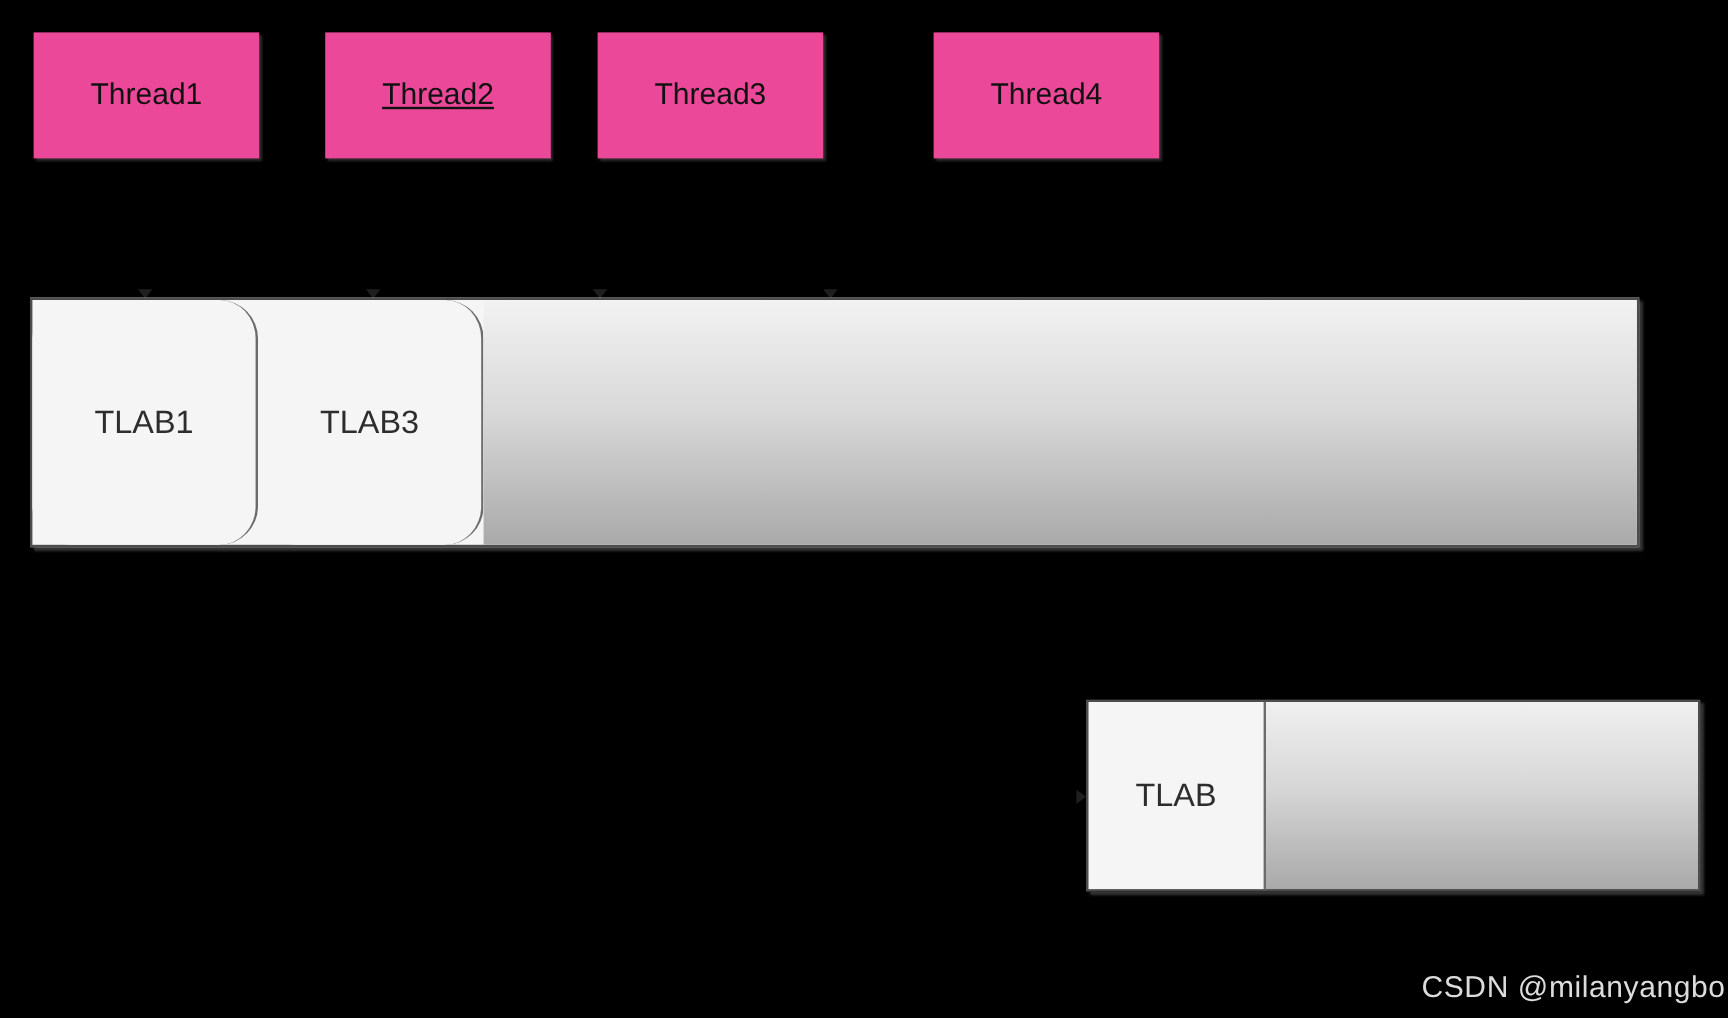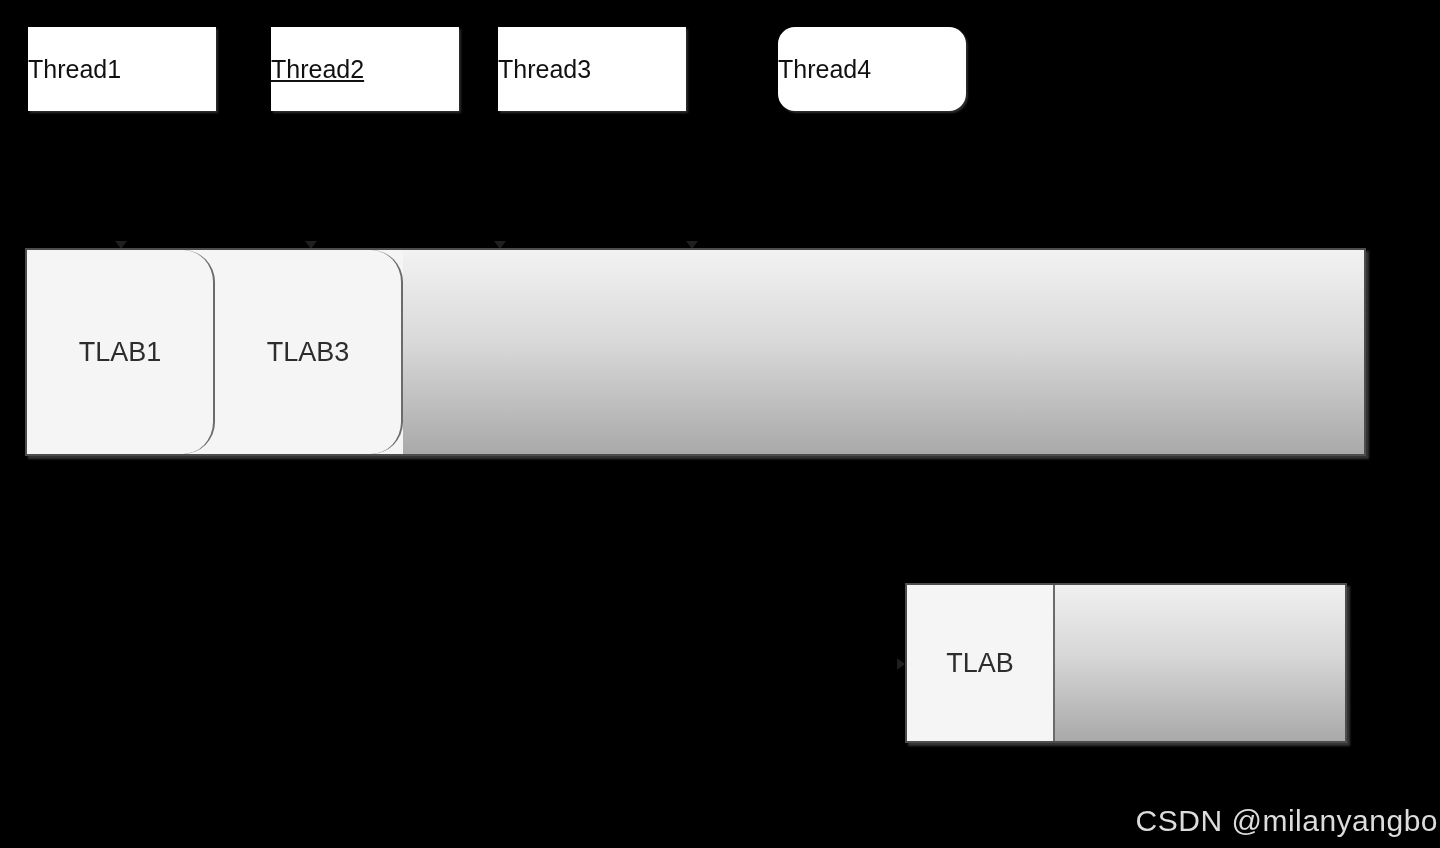--- a/index.html
+++ b/index.html
@@ -13,33 +13,33 @@
     position: relative;
     overflow: hidden;
     font-family: "Liberation Sans", sans-serif;
   }
 
   
   .thread-box {
     position: absolute;
     top: 27px;
     width: 188px;
-    height: 84px;
-    background: #ffffff;
+    height: 105px;
+    background: #ec4899;
     color: #111111;
     display: flex;
     align-items: center;
-    justify-content: flex-start;
+    justify-content: center;
     font-size: 25px;
     box-shadow: 2px 2px 2px rgba(130,130,130,0.35);
   }
   .thread-box:nth-of-type(1) { left: 28px; }
   .thread-box:nth-of-type(2) { left: 271px; text-decoration: underline; }
   .thread-box:nth-of-type(3) { left: 498px; }
-  .thread-box:nth-of-type(4) { left: 778px; border-radius: 17px; }
+  .thread-box:nth-of-type(4) { left: 778px; }
 
   
   .eden-bar {
     position: absolute;
     left: 25px;
     top: 248px;
     width: 1341px;
     height: 208px;
     box-sizing: border-box;
     border: 2px solid #4d4d4d;
@@ -63,21 +63,21 @@
   .free-space {
     flex: 1 1 auto;
     background: linear-gradient(to bottom, #f2f2f2 0%, #d9d9d9 45%, #a9a9a9 100%);
   }
 
   
   .small-bar {
     position: absolute;
     left: 905px;
     top: 583px;
-    width: 442px;
+    width: 512px;
     height: 160px;
     box-sizing: border-box;
     border: 2px solid #4d4d4d;
     display: flex;
     box-shadow: 3px 3px 2px rgba(115,115,115,0.45);
   }
   .small-tlab {
     width: 148px;
     flex: 0 0 148px;
     box-sizing: border-box;
@@ -118,21 +118,21 @@
     left: 897px;
     top: 658px;
   }
 
   
   .watermark {
     position: absolute;
     right: 2px;
     bottom: 10px;
     color: #dcdcdc;
-    font-size: 30px;
+    font-size: 25px;
     letter-spacing: 0.5px;
   }
 </style>
 </head>
 <body>
 
 <div>
 
   <div class="thread-box">
     <span>Thread1</span>

